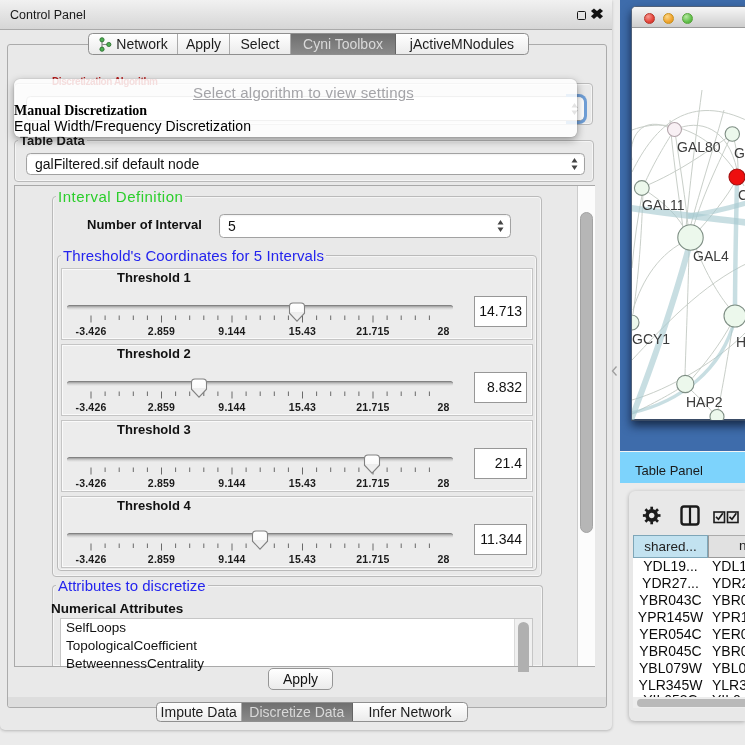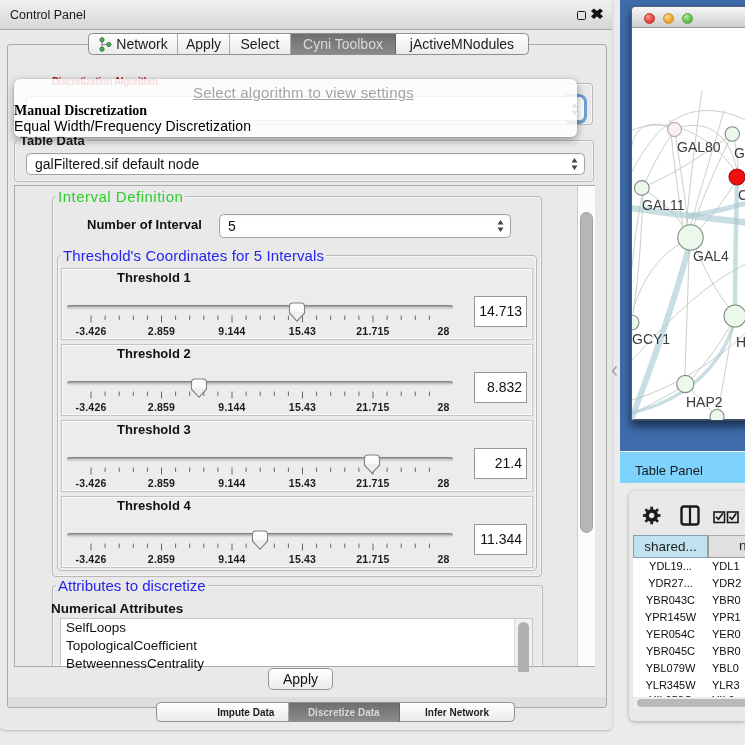--- a/index.html
+++ b/index.html
@@ -17,21 +17,21 @@
   border:1px solid #ababab; border-radius:3px; background:#e9e9e9; }
 #botstrip { position:absolute; left:8px; top:697px; width:598px; height:10px; background:#dddddd; border-radius:0 0 3px 3px; }
 
 .seg { position:absolute; display:flex; border:1px solid #8f8f8f; border-radius:4.5px;
   background:linear-gradient(#ffffff,#ebebeb); overflow:hidden; }
 .seg .s { display:flex; align-items:center; justify-content:center;
   border-right:1px solid #ababab; color:#1c1c1c; white-space:nowrap; height:100%; }
 .seg .s:last-child { border-right:none; }
 .seg .sel { background:linear-gradient(#6f6f6f,#8a8a8a); color:#d9d9d9; border-right-color:#646464; }
 #topseg { left:88px; top:33px; height:22px; font-size:14px; font-weight:normal;align-items:center; }
-#botseg { left:156px; top:702px; height:20px; font-size:10px; font-weight:bold;padding-left:47px; }
+#botseg { left:156px; top:702px; height:20px; font-size:14px; font-weight:normal; }
 
 .group { position:absolute; border:1px solid #bababa; border-radius:4px;
   box-shadow:inset 0 0 0 1px rgba(255,255,255,0.55); }
 .gtitle { position:absolute; top:-8px; left:3px; background:#e9e9e9; padding:0 2px; font-size:15px; white-space:nowrap; line-height:15px; }
 
 .combo { position:absolute; background:#ffffff; border:1px solid #a2a2a2; border-radius:4.5px;
   font-size:14px; color:#111; display:flex; align-items:center; padding-left:8px;
   box-shadow:inset 0 1px 2px rgba(0,0,0,0.06); }
 .combo .arrows { position:absolute; right:5px; top:50%; margin-top:-8px; }
 
@@ -84,21 +84,21 @@
 #tpzone { position:absolute; left:620px; top:483px; width:125px; height:262px; background:#ebebeb; }
 #tpwin { position:absolute; left:629px; top:491px; width:116px; height:230px;
   background:#e8e8e8; border-radius:6px 0 0 6px; box-shadow:0 1px 4px rgba(0,0,0,0.28); }
 
 #nettable { position:absolute; left:633px; top:535px; width:112px; height:162px; background:#fff; overflow:hidden; }
 .th1 { position:absolute; left:0; top:0; width:75px; height:23px; background:#c2e2f0;
   border:1px solid #7ea6b8; font-size:13.5px; color:#222; text-align:center; line-height:22px; }
 .th2 { position:absolute; left:75px; top:0; width:37px; height:23px; background:#e1e1e1;
   border-top:1px solid #ababab; border-bottom:1px solid #9a9a9a; border-left:1px solid #9a9a9a;
   font-size:13.5px; color:#222; line-height:20px; padding-left:30px; }
-.trow { position:absolute; width:112px; height:17px; font-size:11px; color:#0c0c0c; line-height:17px; }
+.trow { position:absolute; width:112px; height:17px; font-size:14px; color:#0c0c0c; line-height:17px; }
 .trow .c1 { position:absolute; left:0; width:75px; text-align:center; }
 .trow .c2 { position:absolute; left:79px; width:40px; }
 #hscroll { position:absolute; left:633px; top:697px; width:112px; height:11px; background:#ededed; }
 #hscroll .thumb { position:absolute; left:4px; top:1.5px; width:120px; height:8.5px; background:#b9b9b9; border-radius:4.5px; }
 </style></head>
 <body>
 
 <div id="cpwin">
   <div id="cptitle">
       <span class="t">Control Panel</span>

